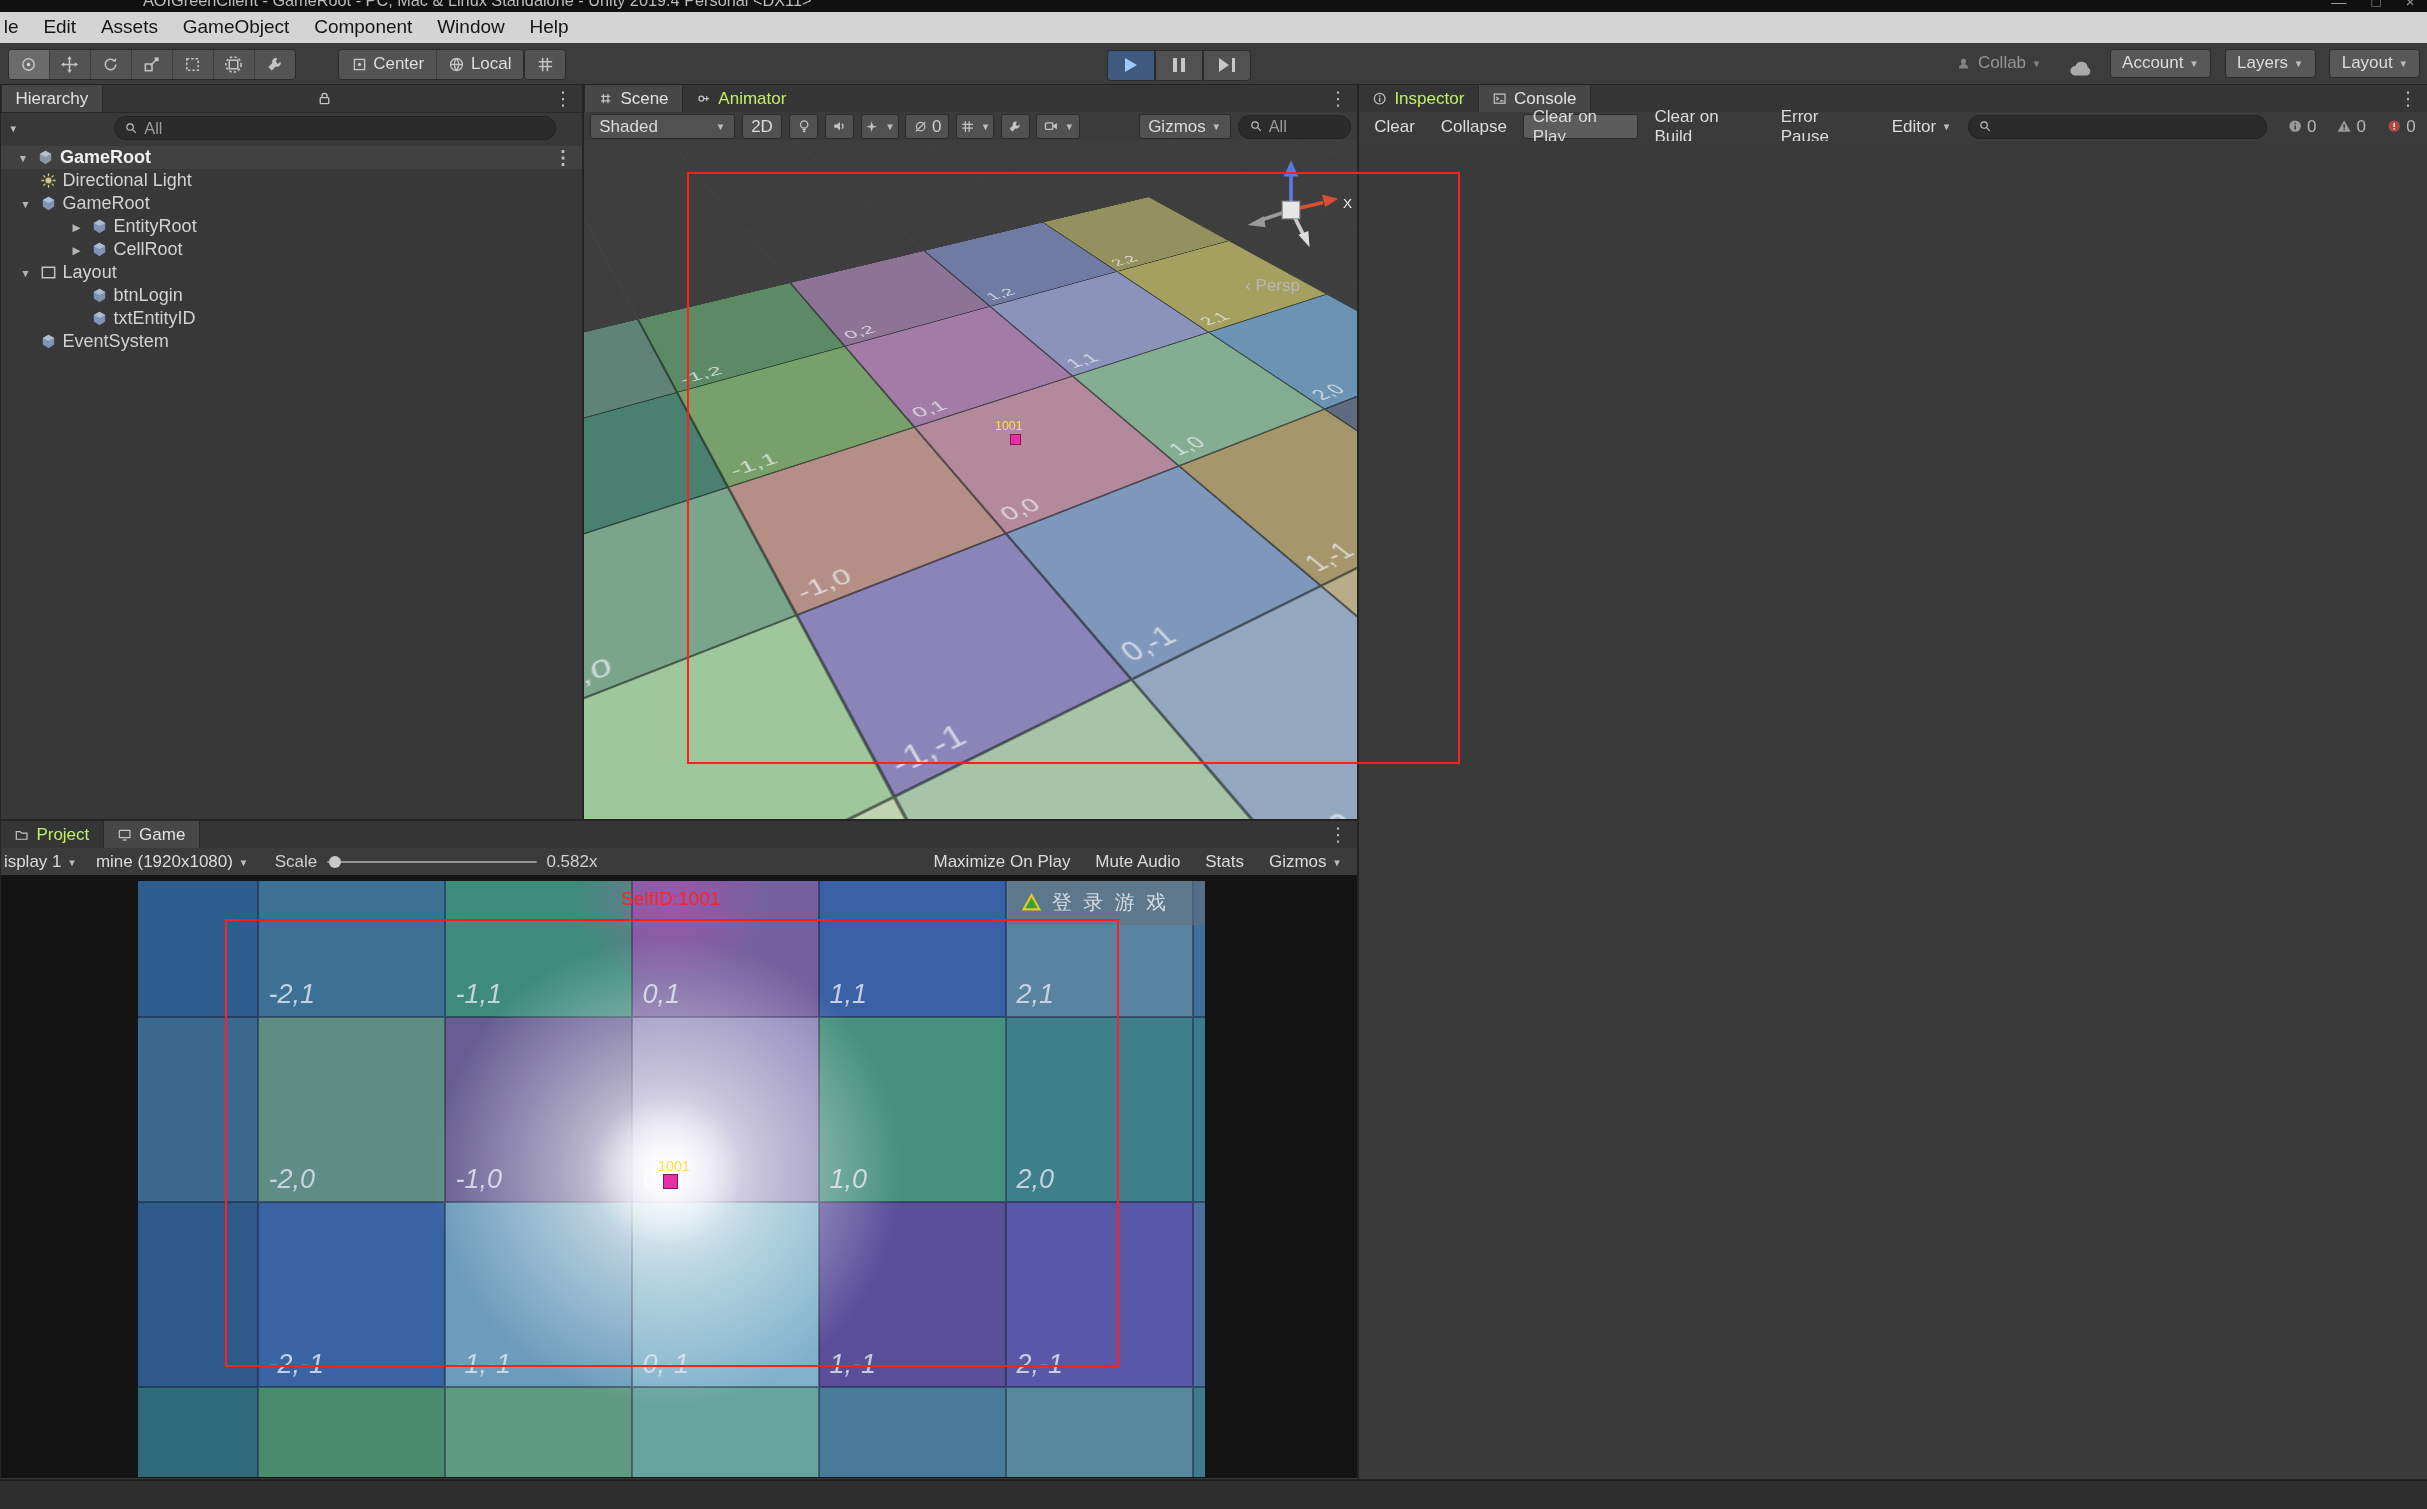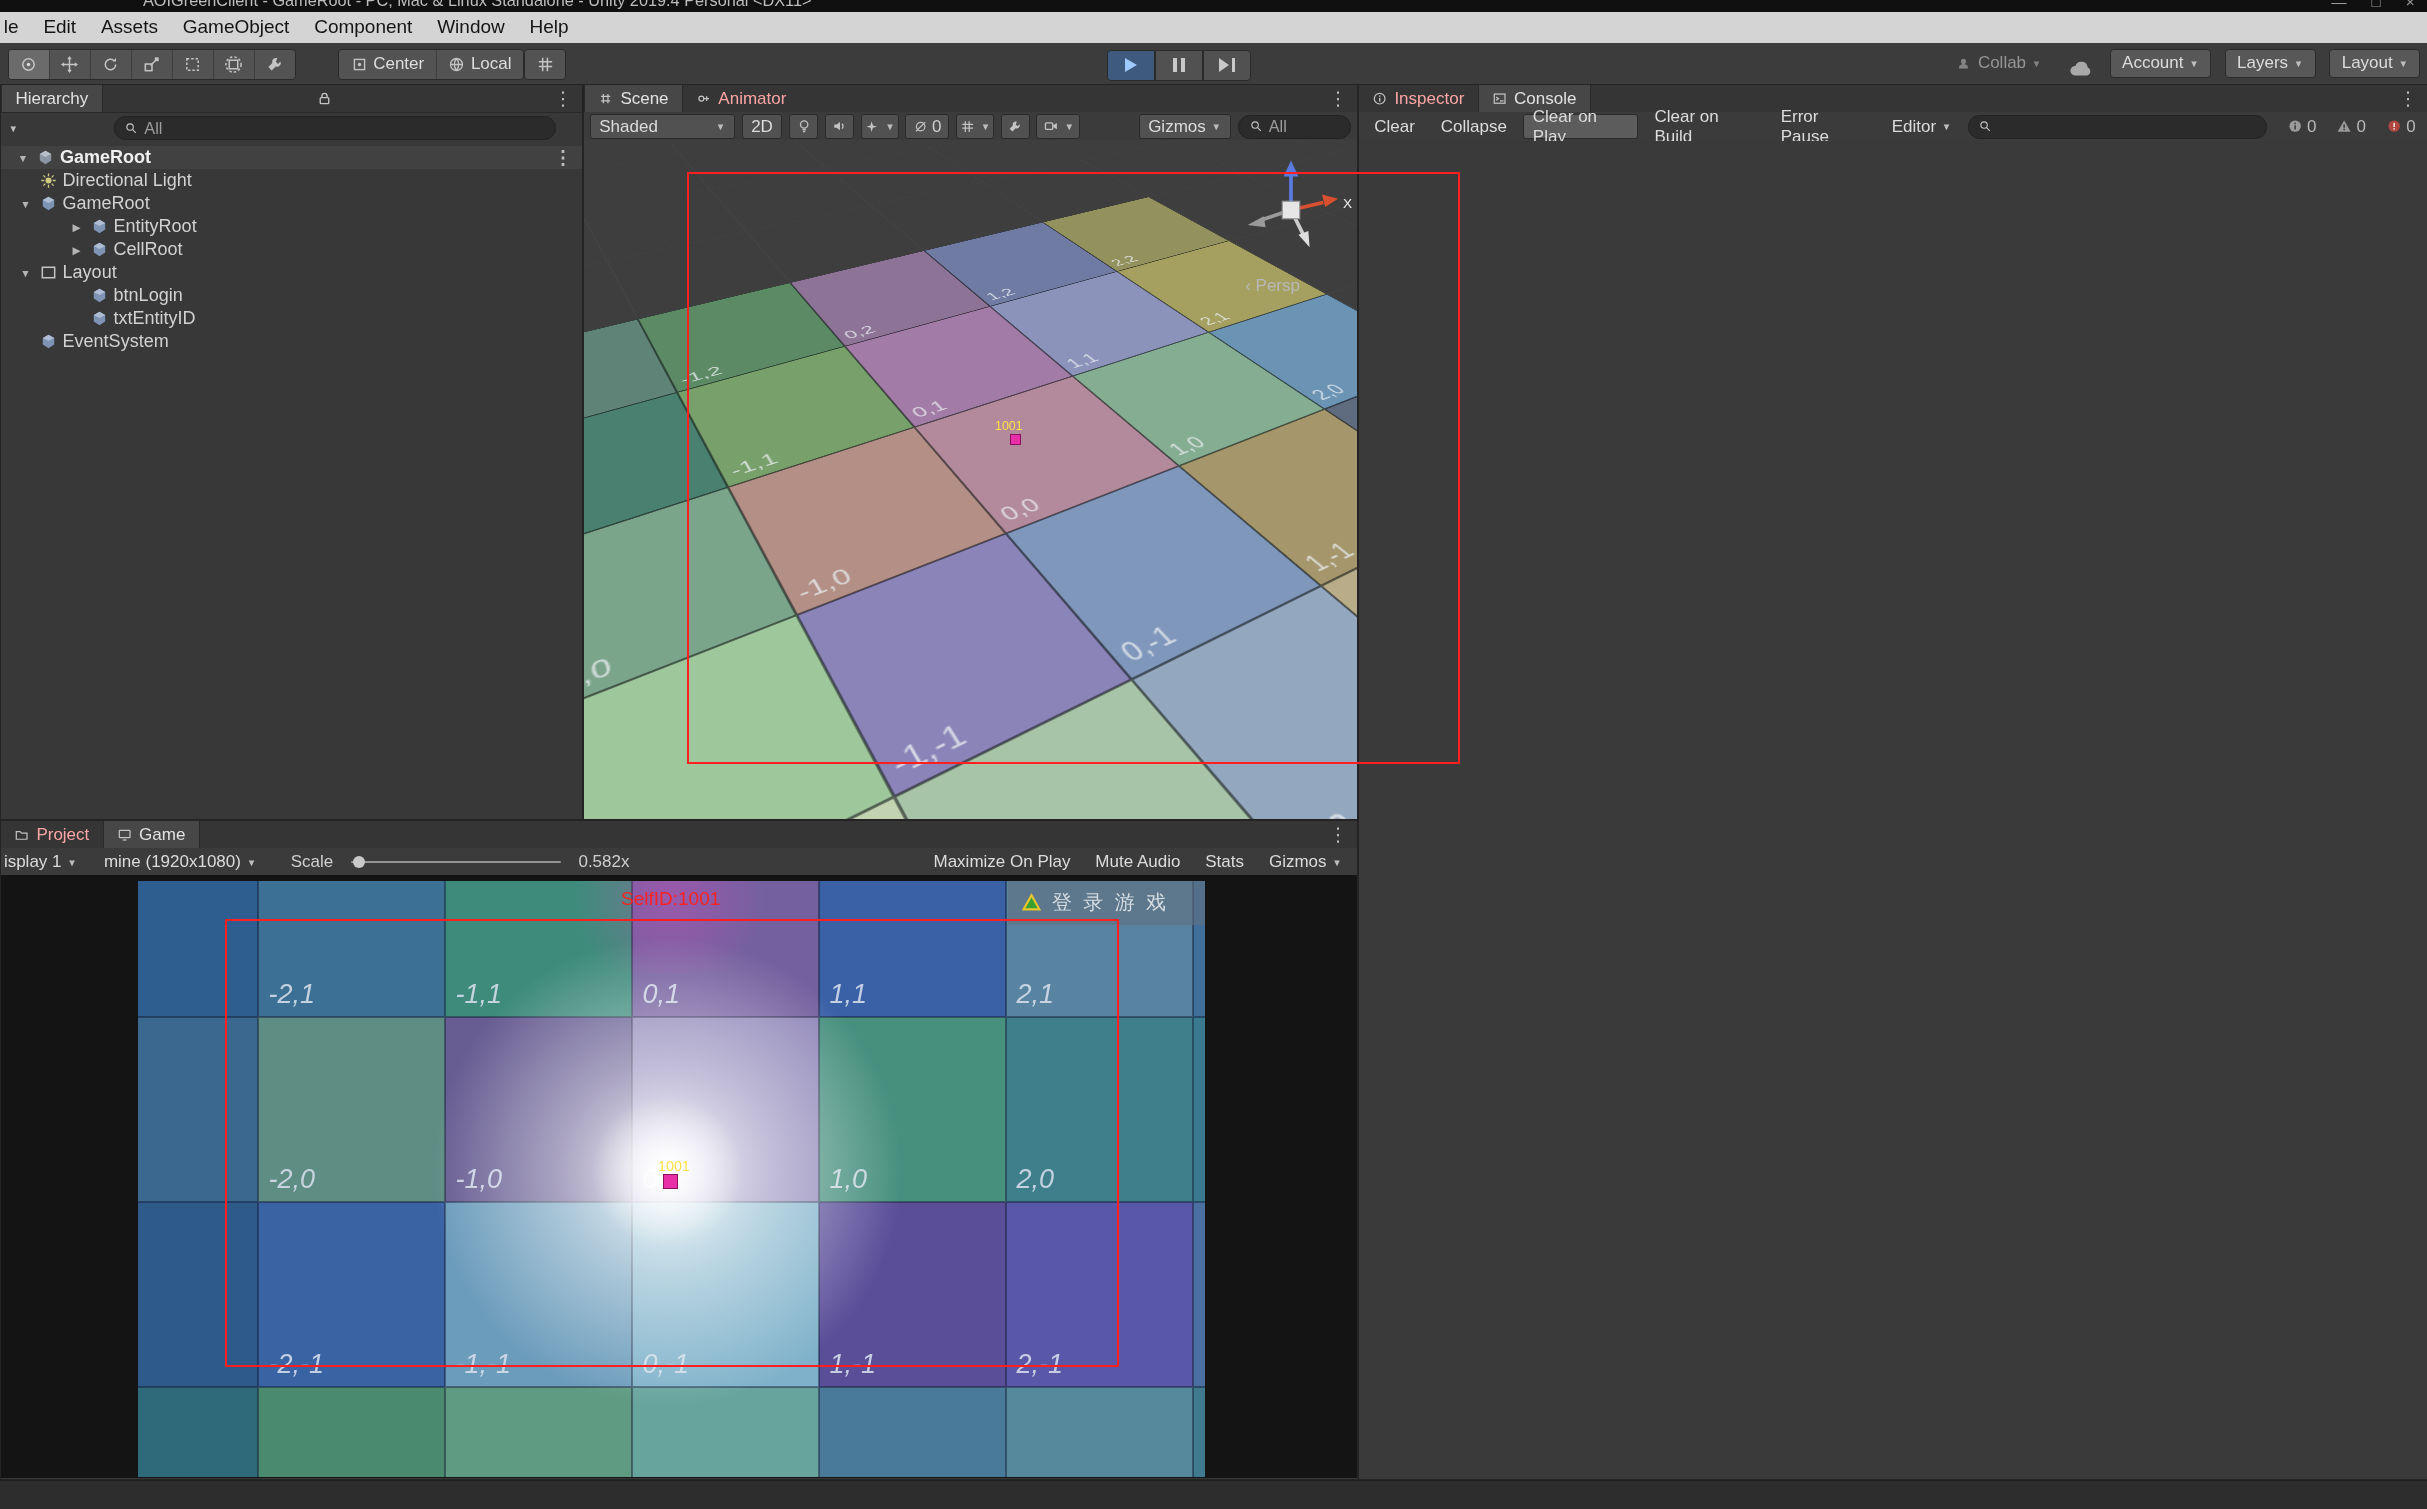--- a/index.html
+++ b/index.html
@@ -37,21 +37,21 @@
   .pausebars i{display:block;width:3.8px;height:14.3px;background:#c8c8c8;}
   .stepbar{display:block;width:2.9px;height:14.3px;background:#c8c8c8;margin-left:2.9px;}
   .tb-right{position:absolute;right:7.6px;top:5.7px;display:flex;align-items:flex-end;gap:13.4px;}
   .tb-drop{display:flex;align-items:center;background:#585858;border:1px solid #2a2a2a;border-radius:3.8px;
            height:27px;padding:0 11.5px;color:#dcdcdc;font-size:17px;}
   .tb-drop.disabled{opacity:.55;background:transparent;border-color:transparent;}
 
   
   .panel{position:absolute;background:#383838;border:1px solid #242424;box-sizing:border-box;}
   .ptabs{position:absolute;left:0;top:0;right:0;height:27px;background:#353535;border-bottom:1px solid #292929;display:flex;align-items:stretch;}
-  .ptab{display:flex;align-items:center;gap:6.7px;padding:0 13.4px;color:#fca5a5;font-size:17px;}
+  .ptab{display:flex;align-items:center;gap:6.7px;padding:0 13.4px;color:#bef264;font-size:17px;}
   .ptab.active{background:#474747;color:#e2e2e2;border-right:1px solid #2a2a2a;border-left:1px solid #2a2a2a;}
   .ptabs .kebab{margin-left:auto;align-self:center;padding-right:9.6px;}
   .subbar{position:absolute;left:0;top:27px;right:0;height:30px;background:#3b3b3b;border-bottom:1px solid #2c2c2c;
           display:flex;align-items:center;padding:0 5.7px;box-sizing:border-box;gap:6.7px;font-size:17px;color:#cfcfcf;}
   .sbtn{display:flex;align-items:center;height:23px;padding:0 8.6px;background:#515151;border:1px solid #2a2a2a;border-radius:2.9px;color:#dcdcdc;}
   .sbtn.flat{background:transparent;border-color:transparent;}
   .sbtn.pressed{background:#5c5c5c;}
   .iconbtn{width:27px;height:23px;display:flex;align-items:center;justify-content:center;background:#515151;border:1px solid #2a2a2a;border-radius:2.9px;}
   .pill{display:flex;align-items:center;gap:5.7px;height:22px;background:#2b2b2b;border:1px solid #222;border-radius:11.5px;
         padding:0 9.6px;color:#9c9c9c;font-size:16.3px;}
@@ -88,21 +88,21 @@
 
   
   .rightpanel{left:1358px;top:84px;width:1070px;height:1396px;}
   .consolebody{position:absolute;left:0;top:56px;right:0;bottom:0;background:#3a3a3a;}
   .counts{display:flex;align-items:center;gap:3.8px;margin-left:13.4px;color:#b8b8b8;}
   .csearch{margin-left:auto;width:296px;}
 
   
   .bottompanel{left:0;top:820px;width:1358px;height:660px;}
   .gamebar{position:absolute;left:0;top:27px;right:0;height:28px;background:#3b3b3b;border-bottom:1px solid #2c2c2c;
-           display:flex;align-items:center;font-size:17px;color:#cfcfcf;gap:8px;}
+           display:flex;align-items:center;font-size:17px;color:#cfcfcf;gap:0;}
   .slider{position:relative;width:210px;height:2.9px;background:#969696;border-radius:1.9px;margin:0 9.6px;}
   .slider .thumb{position:absolute;left:1.9px;top:-4.8px;width:12.4px;height:12.4px;border-radius:50%;background:#c9c9c9;}
   .gamearea{position:absolute;left:0;top:54px;right:0;bottom:1px;background:#141414;overflow:hidden;}
   .render{position:absolute;left:137px;top:5.7px;width:1067px;height:596px;overflow:hidden;background:#23304a;}
   .gtiles{position:absolute;left:-67px;top:-49px;width:1311px;height:742px;display:grid;
           grid-template-columns:repeat(7,187px);grid-template-rows:repeat(4,185px);}
   .gtile{position:relative;border:1px solid rgba(18,22,48,.45);box-sizing:border-box;}
   .gtile .lbl{position:absolute;left:9.6px;bottom:5.7px;font-size:27px;font-style:italic;color:rgba(214,222,236,.88);}
   .glow1{position:absolute;left:262px;top:23px;width:535px;height:535px;pointer-events:none;
          background:radial-gradient(circle,rgba(255,255,255,.92) 0%,rgba(255,255,255,.45) 28%,rgba(255,255,255,0) 62%);}

